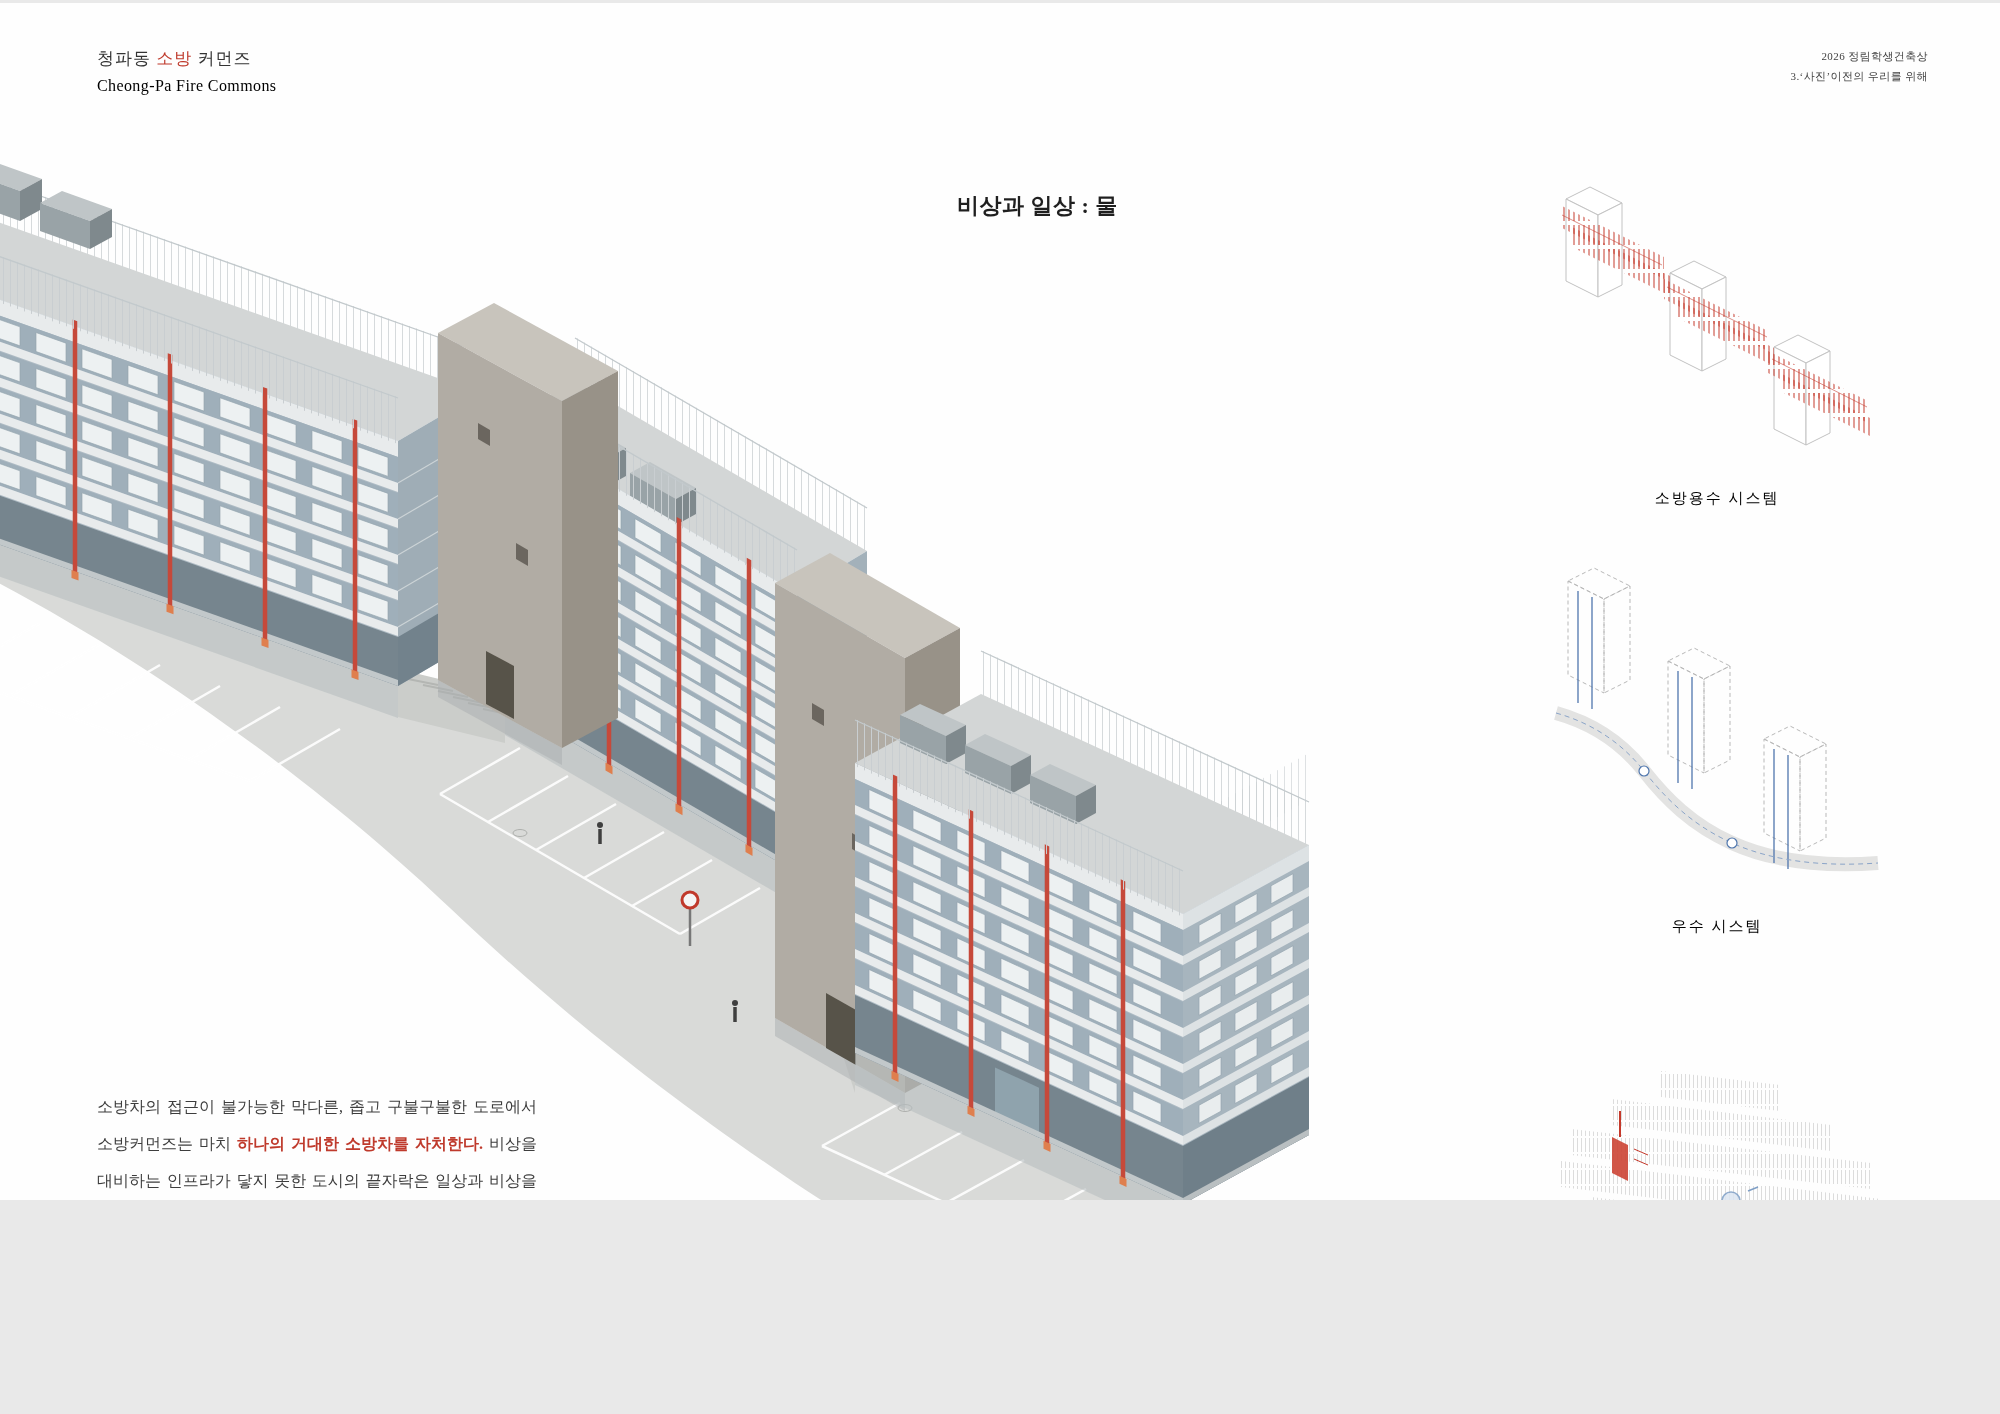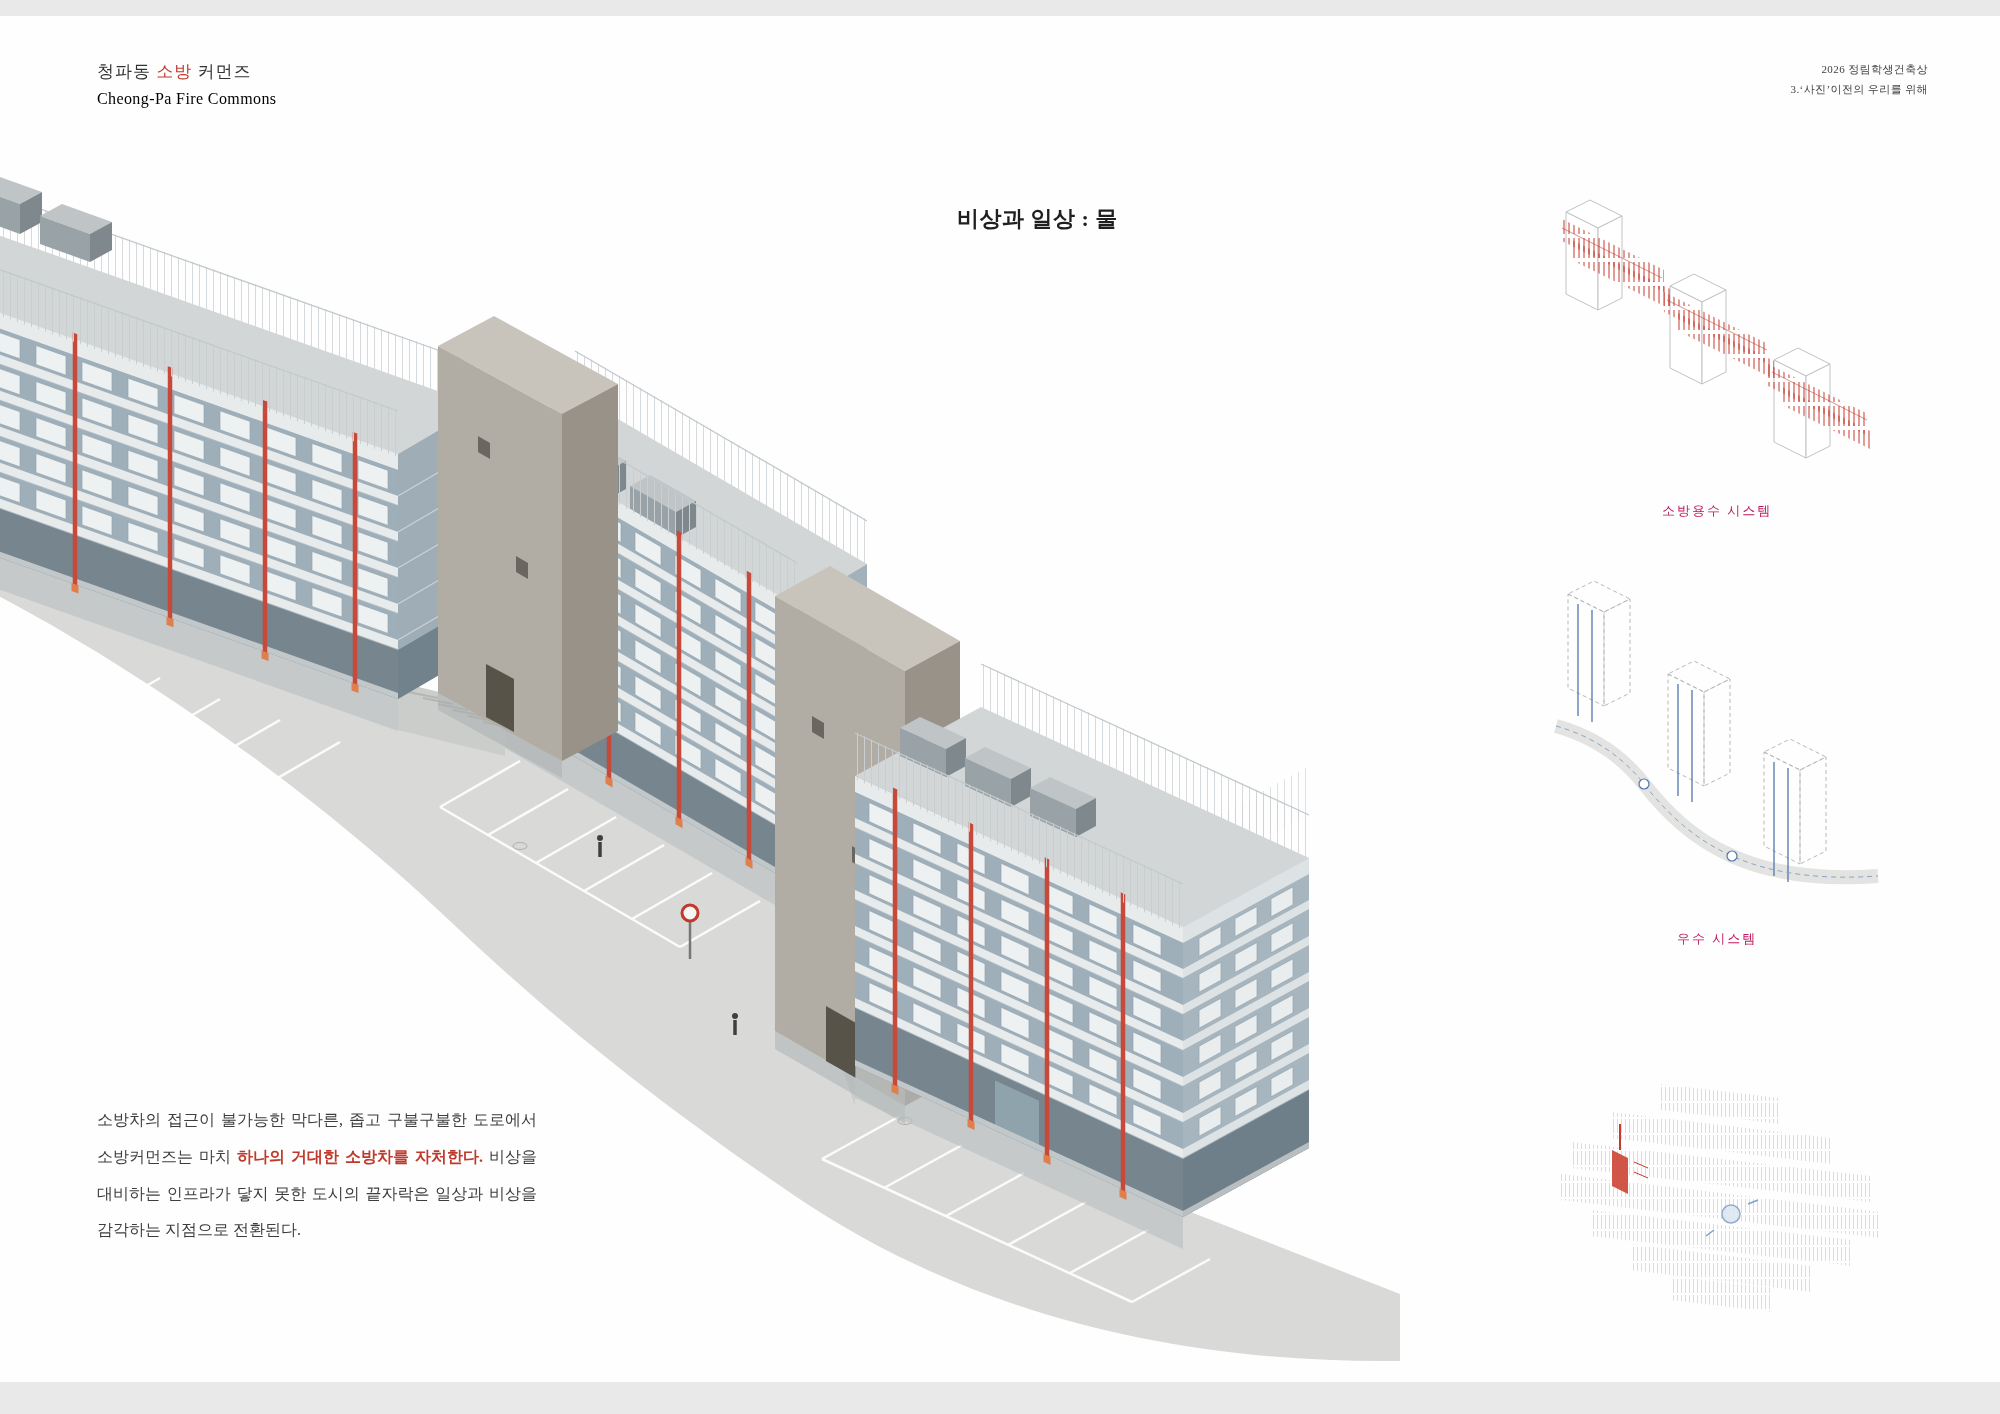--- a/index.html
+++ b/index.html
@@ -1,30 +1,30 @@
 <!DOCTYPE html>
 <html><head>
 <meta charset="utf-8">
 <style>
   html,body{margin:0;padding:0;background:#e9e9e9;}
-  .page{position:relative;width:2000px;height:1366px;background:#fefefe;overflow:hidden;
-        font-family:"Liberation Serif","DejaVu Serif",serif;color:#3c3c3c;margin:16px auto;}
+  .page{position:relative;width:2000px;height:1197px;background:#fefefe;overflow:hidden;
+        font-family:"Liberation Serif","DejaVu Serif",serif;color:#3c3c3c;margin:3px auto;}
   .abs{position:absolute;}
   
   .header-left .ko{font-size:17px;letter-spacing:1px;color:#333;}
   .accent{color:#bf3a2c;}
   .header-left .en{font-size:16px;margin-top:7px;color:#000000;letter-spacing:.4px;font-family:Liberation Serif, serif;}
   .header-right{text-align:right;font-size:11px;line-height:1.8;color:#3f3f3f;letter-spacing:.4px;}
   
   h2.sec{font-size:22px;font-weight:700;color:#1f1f1f;letter-spacing:.5px;margin:0 0 30px 0;}
   p.body{font-size:16px;line-height:2.3;text-align:justify;margin:0 0 28px 0;color:#3d3d3d;}
   .red{color:#bf3a2c;font-weight:700;}
   
   figure{margin:0;text-align:center;}
-  figcaption{font-size:13px;color:#be185d;letter-spacing:2px;margin-top:14px;}
+  figcaption{font-size:15px;color:#000000;letter-spacing:2px;margin-top:14px;}
   .pagenum{font-size:17px;color:#8b5cf6;text-align:center;width:100%;}
   svg{display:block;}
 </style>
 </head>
 <body>
 
 <div class="page">
 
   <div class="abs" style="left:0;top:0;width:2000px;height:1414px;">
     <svg width="2000" height="1414" viewBox="0 0 2000 1414">

